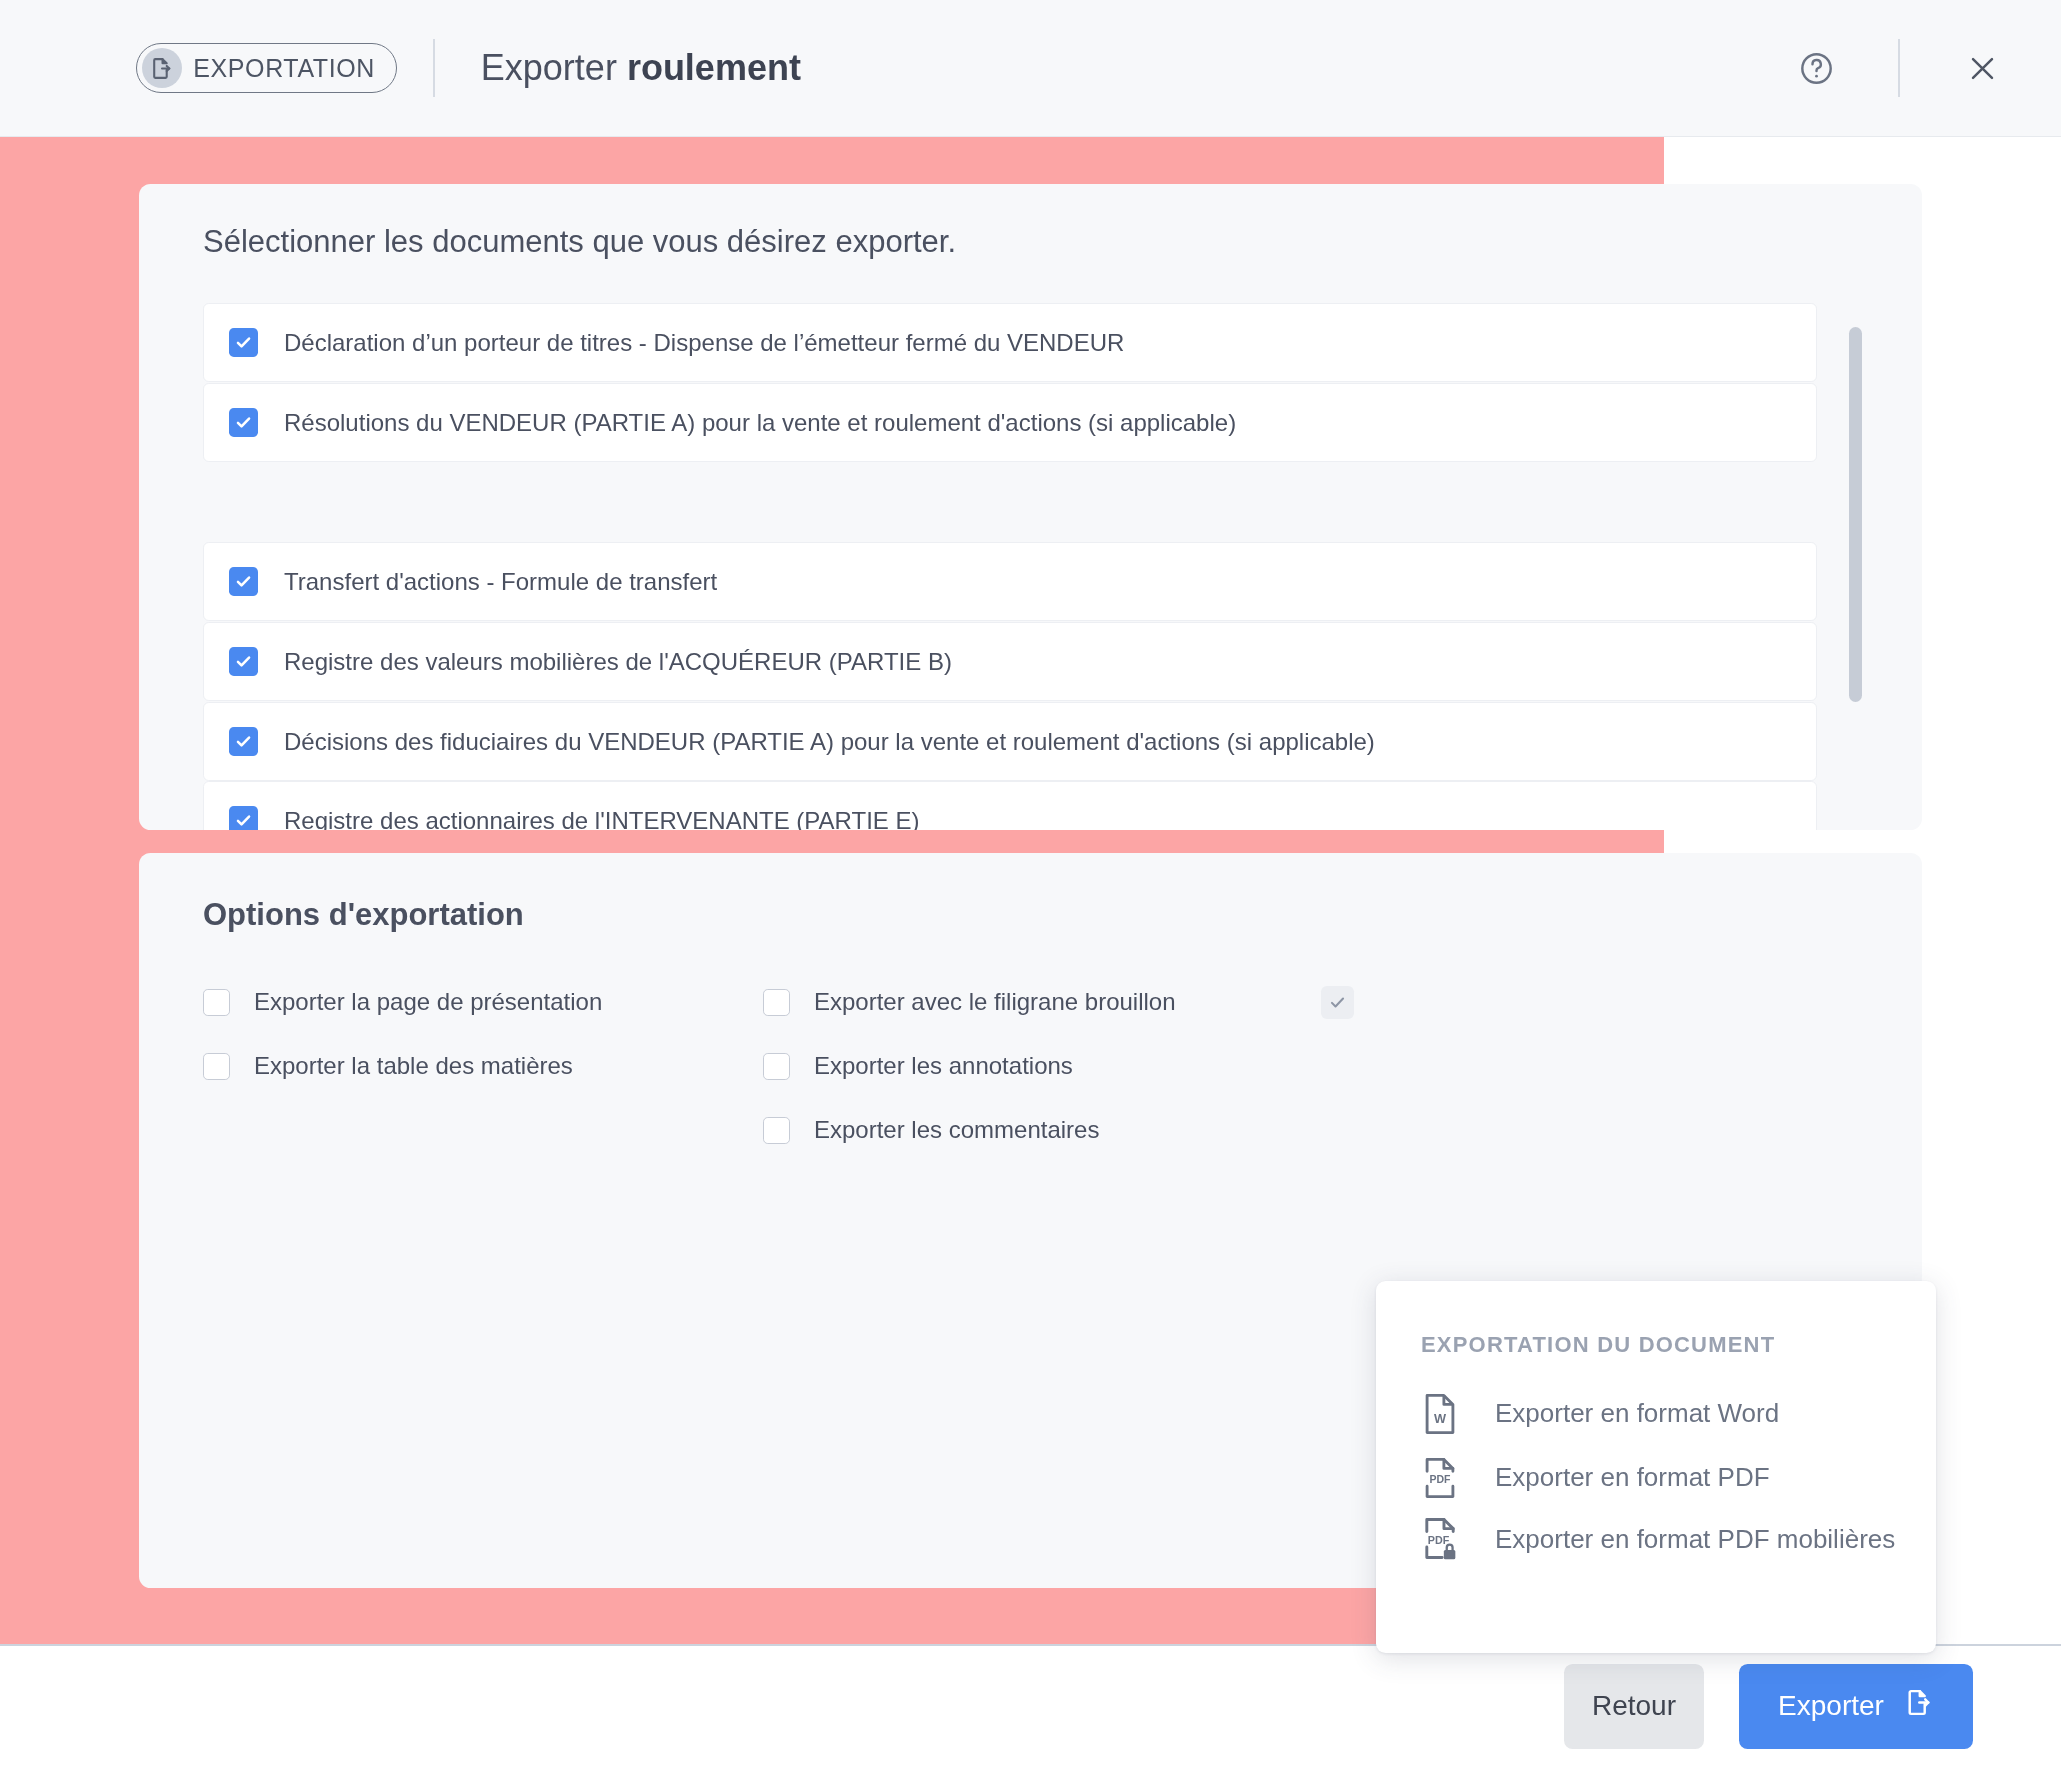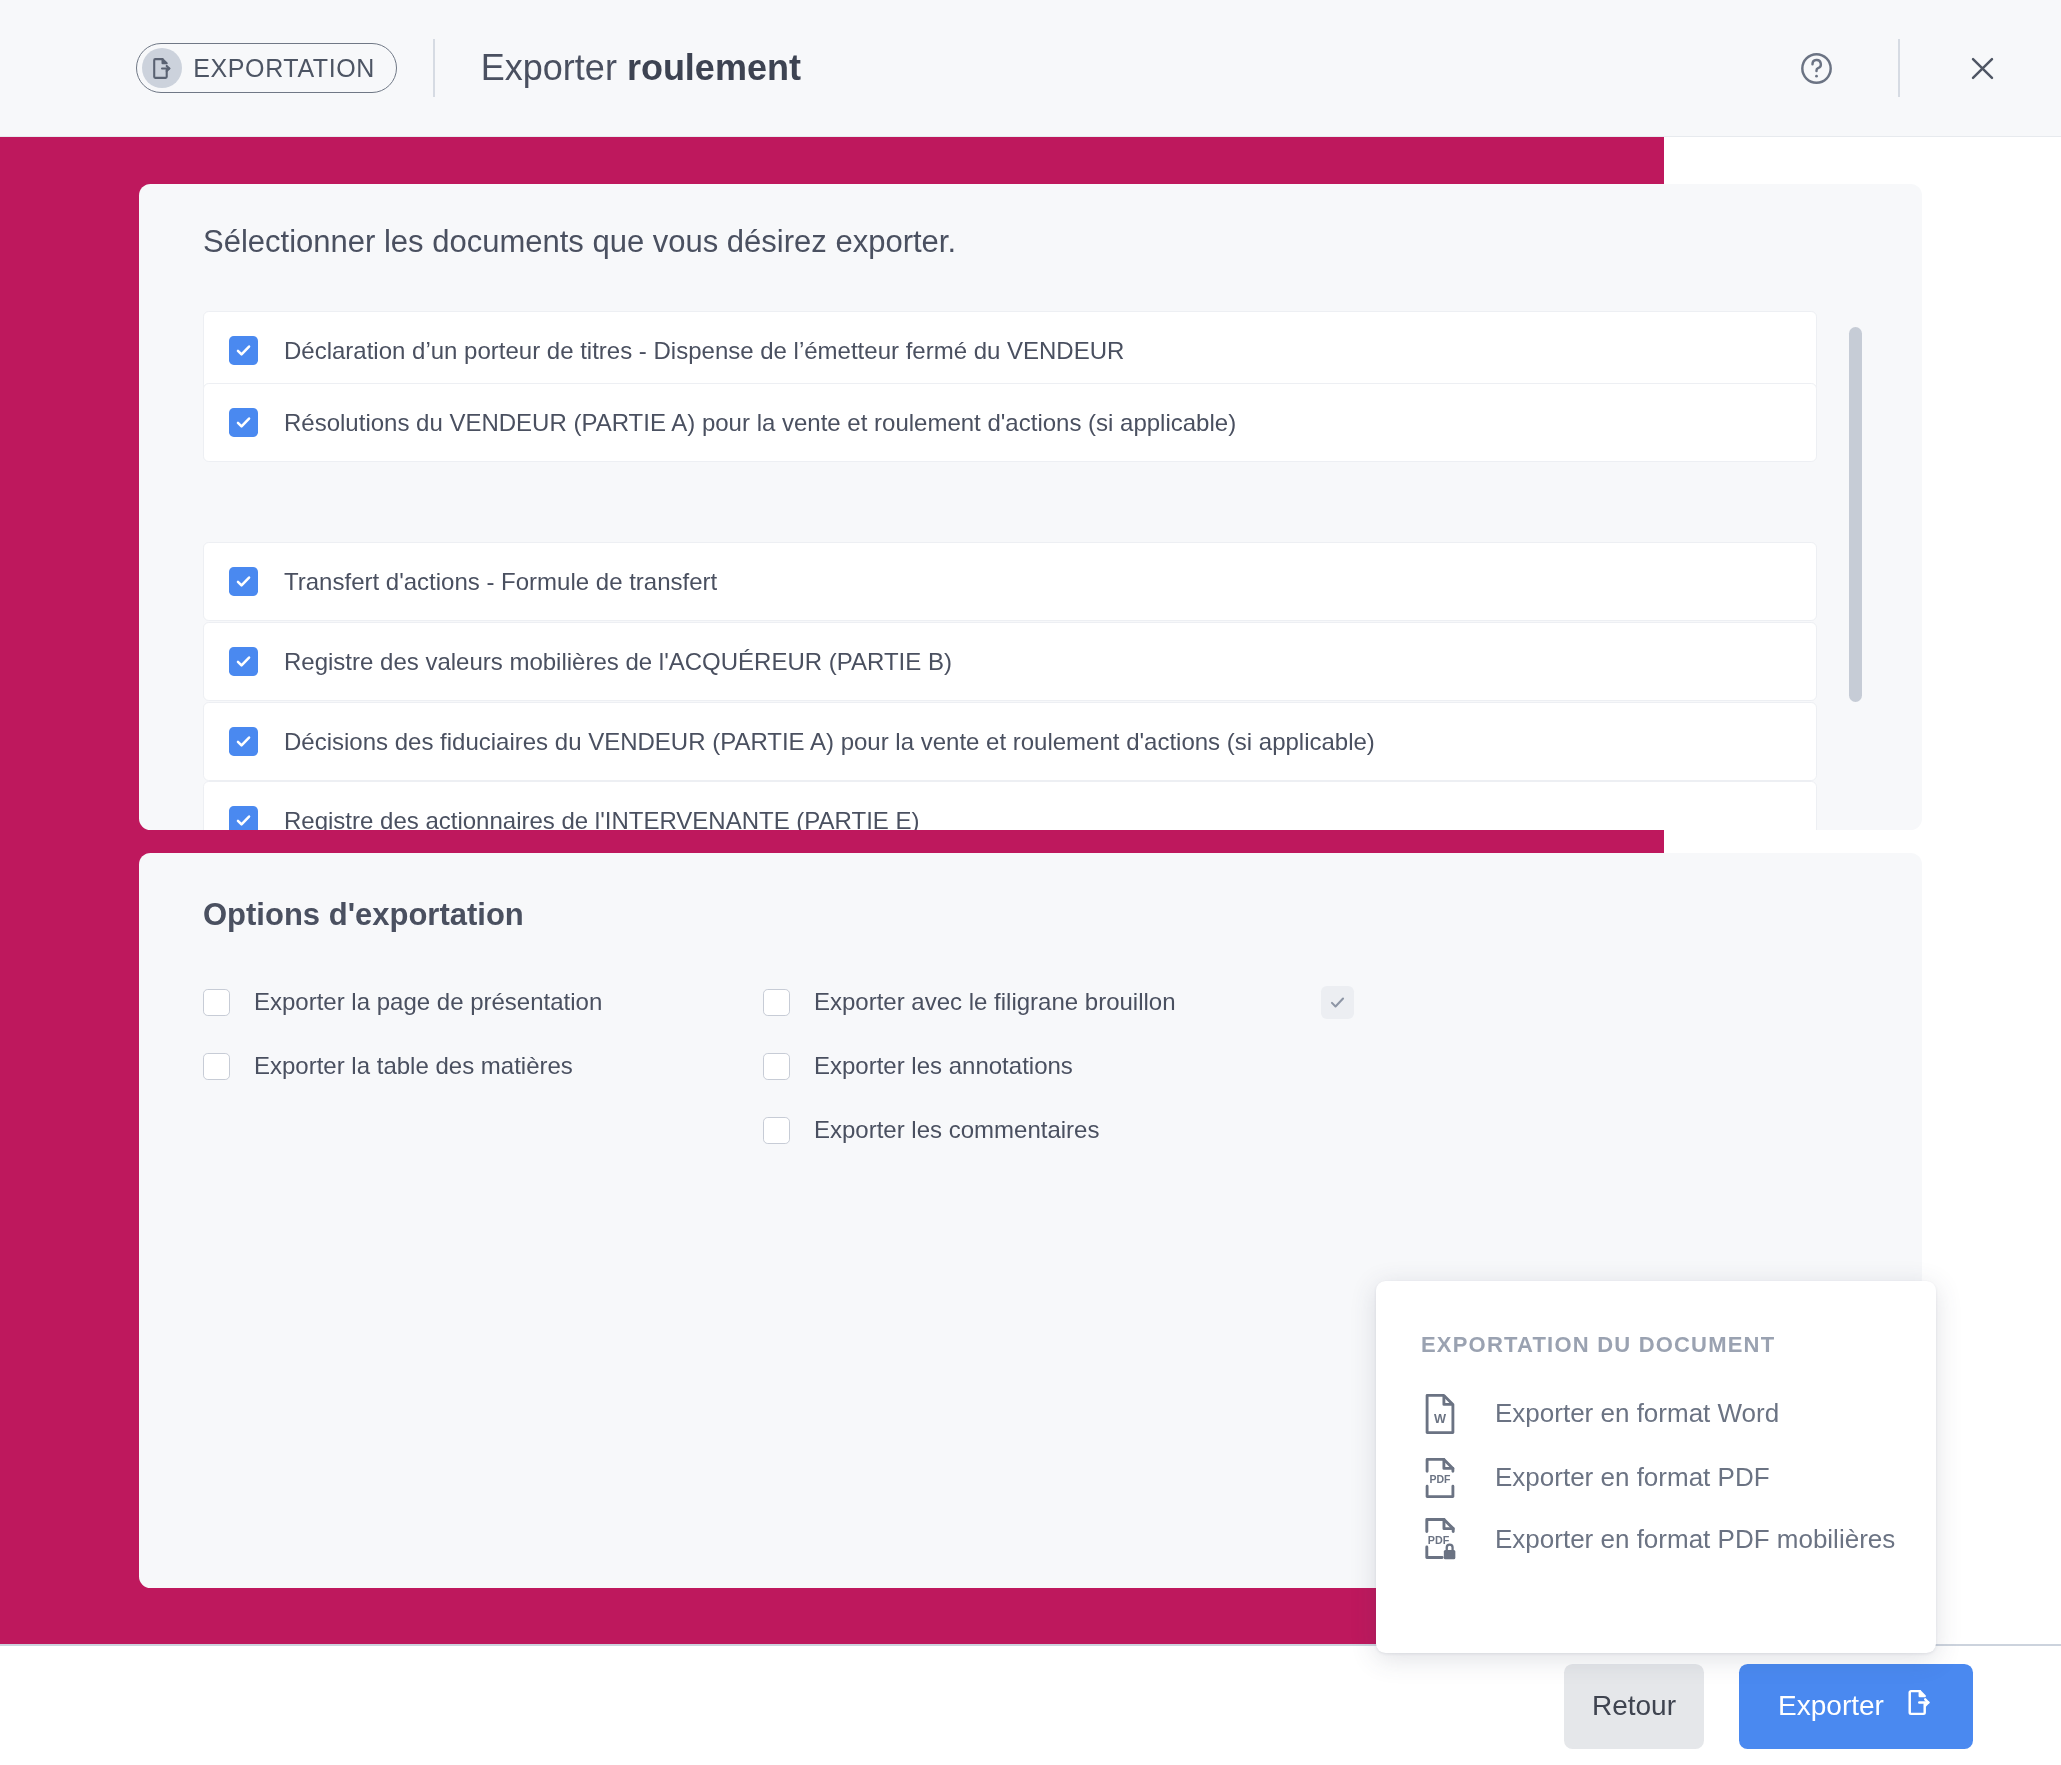--- a/index.html
+++ b/index.html
@@ -9,21 +9,21 @@
     height: 1766px;
     background: #ffffff;
     font-family: "Liberation Sans", sans-serif;
     overflow: hidden;
   }
 
   .app {
     position: relative;
     width: 1664px;
     height: 1766px;
-    background: #be185d;
+    background: #fca5a5;
   }
 
   
   .header {
     position: absolute;
     top: 0; left: 0;
     width: 2062px;
     height: 137px;
     background: #f7f8fa;
     border-bottom: 1.9px solid #e7eaee;
@@ -373,21 +373,21 @@
         </svg>
       </div>
     </div>
   </div>
 
   <div class="card card-docs">
     <div class="card-title">Sélectionner les documents que vous désirez exporter.</div>
 
     <div class="doc-list">
 
-      <div class="doc-row" style="top:8px">
+      <div class="doc-row" style="top:0px">
         <span class="cb cb-checked">
           <svg width="19" height="19" viewBox="0 0 24 24" fill="none" stroke="#ffffff" stroke-width="3.2" stroke-linecap="round" stroke-linejoin="round">
               <path d="M5 12.5l4.5 4.5L19 7"></path>
             </svg>
         </span>
         <span class="doc-label">Déclaration d’un porteur de titres - Dispense de l’émetteur fermé du VENDEUR</span>
       </div>
 
       <div class="doc-row" style="top:80px">
         <span class="cb cb-checked">

